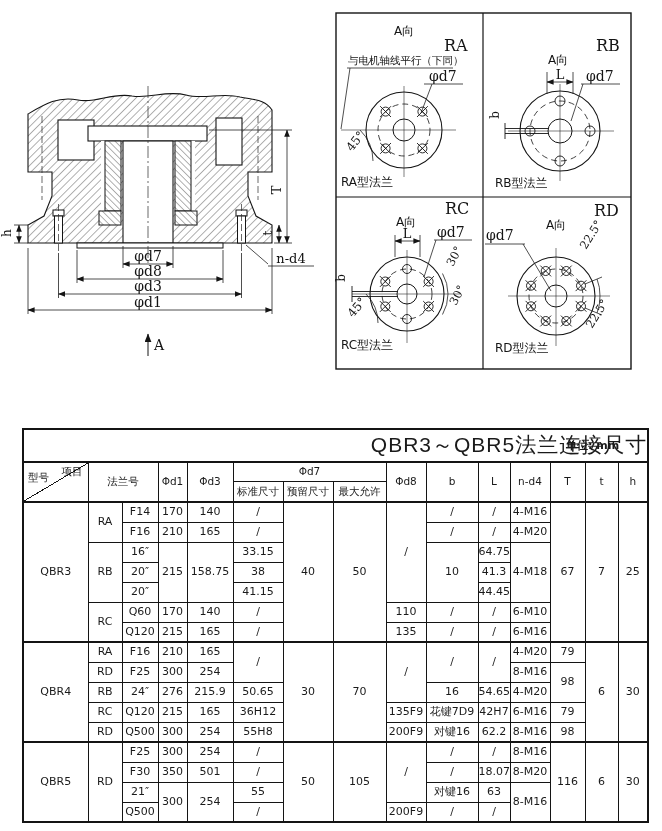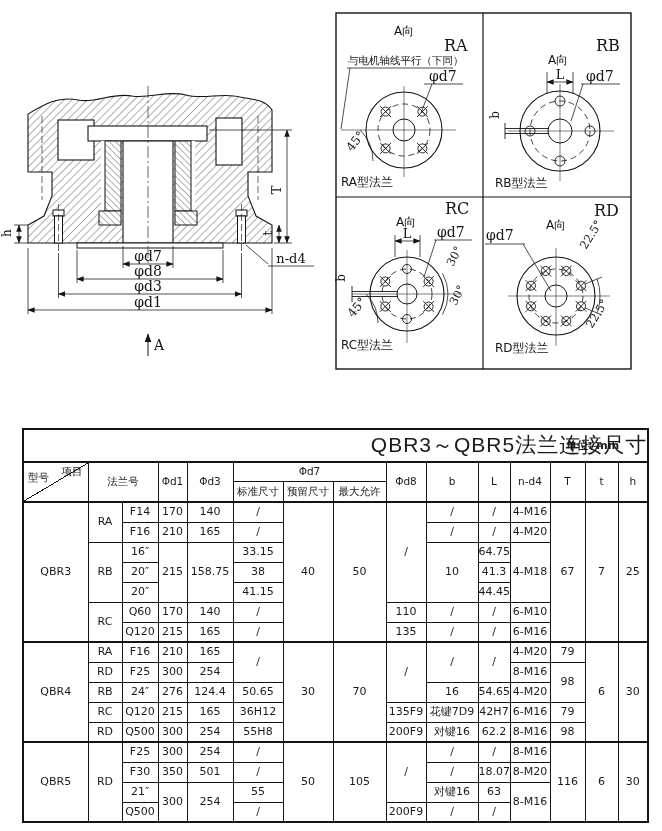--- a/index.html
+++ b/index.html
@@ -434,21 +434,21 @@
     <td>F25</td>
     <td>300</td>
     <td>254</td>
     <td>8-M16</td>
     <td rowspan="2">98</td>
   </tr>
   <tr>
     <td>RB</td>
     <td>24″</td>
     <td>276</td>
-    <td>124.4</td>
+    <td>215.9</td>
     <td>50.65</td>
     <td>16</td>
     <td>54.65</td>
     <td>4-M20</td>
   </tr>
   <tr>
     <td>RC</td>
     <td>Q120</td>
     <td>215</td>
     <td>165</td>

